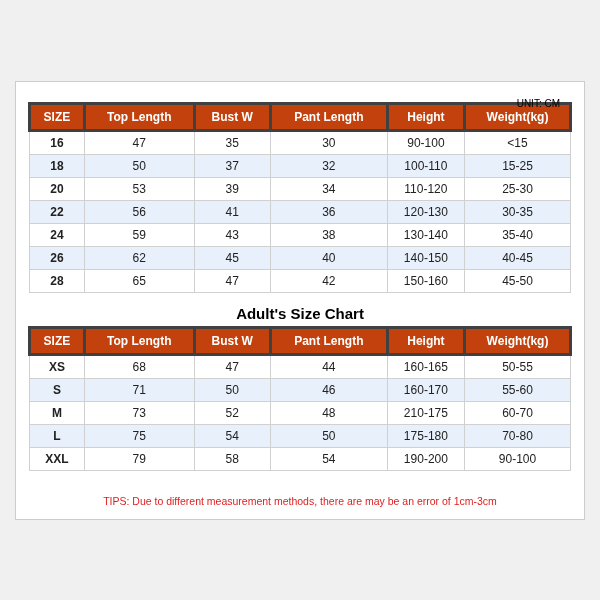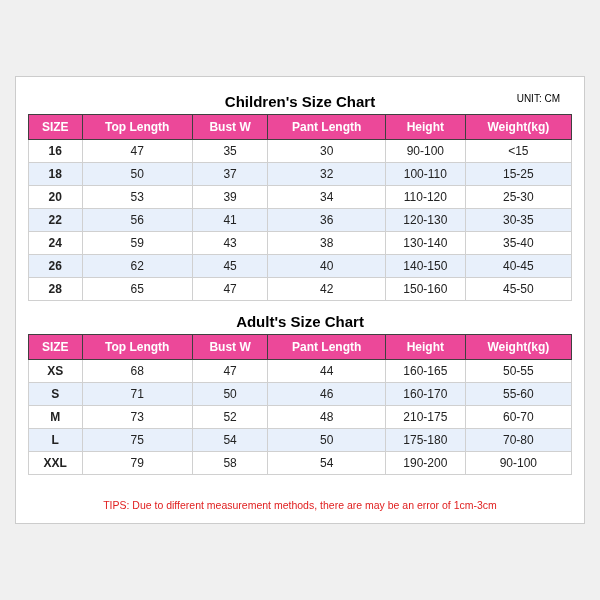--- a/index.html
+++ b/index.html
@@ -31,26 +31,26 @@
       top: 6px;
       font-size: 10px;
       font-weight: normal;
     }
     table {
       width: 100%;
       border-collapse: collapse;
       font-size: 12px;
     }
     th {
-      background: #ec4899;
+      background: #c2410c;
       color: #fff;
       padding: 5px 4px;
       text-align: center;
       font-weight: bold;
-      border: 1px solid #404040;
+      border: 3px solid #404040;
     }
     td {
       padding: 4px 4px;
       text-align: center;
       border: 1px solid #d0d0d0;
       color: #222;
     }
     tr:nth-child(odd) td {
       background: #fff;
     }
@@ -69,21 +69,20 @@
       color: #e02020;
       text-align: center;
     }
   </style>
 </head>
 <body>
 
 <div class="chart-container">
 
   <div class="section-title">
-    <span>Children's Size Chart</span>
     <span class="unit-label">UNIT: CM</span>
   </div>
 
   <table>
     <thead>
       <tr>
         <th>SIZE</th>
         <th>Top Length</th>
         <th>Bust W</th>
         <th>Pant Length</th>

